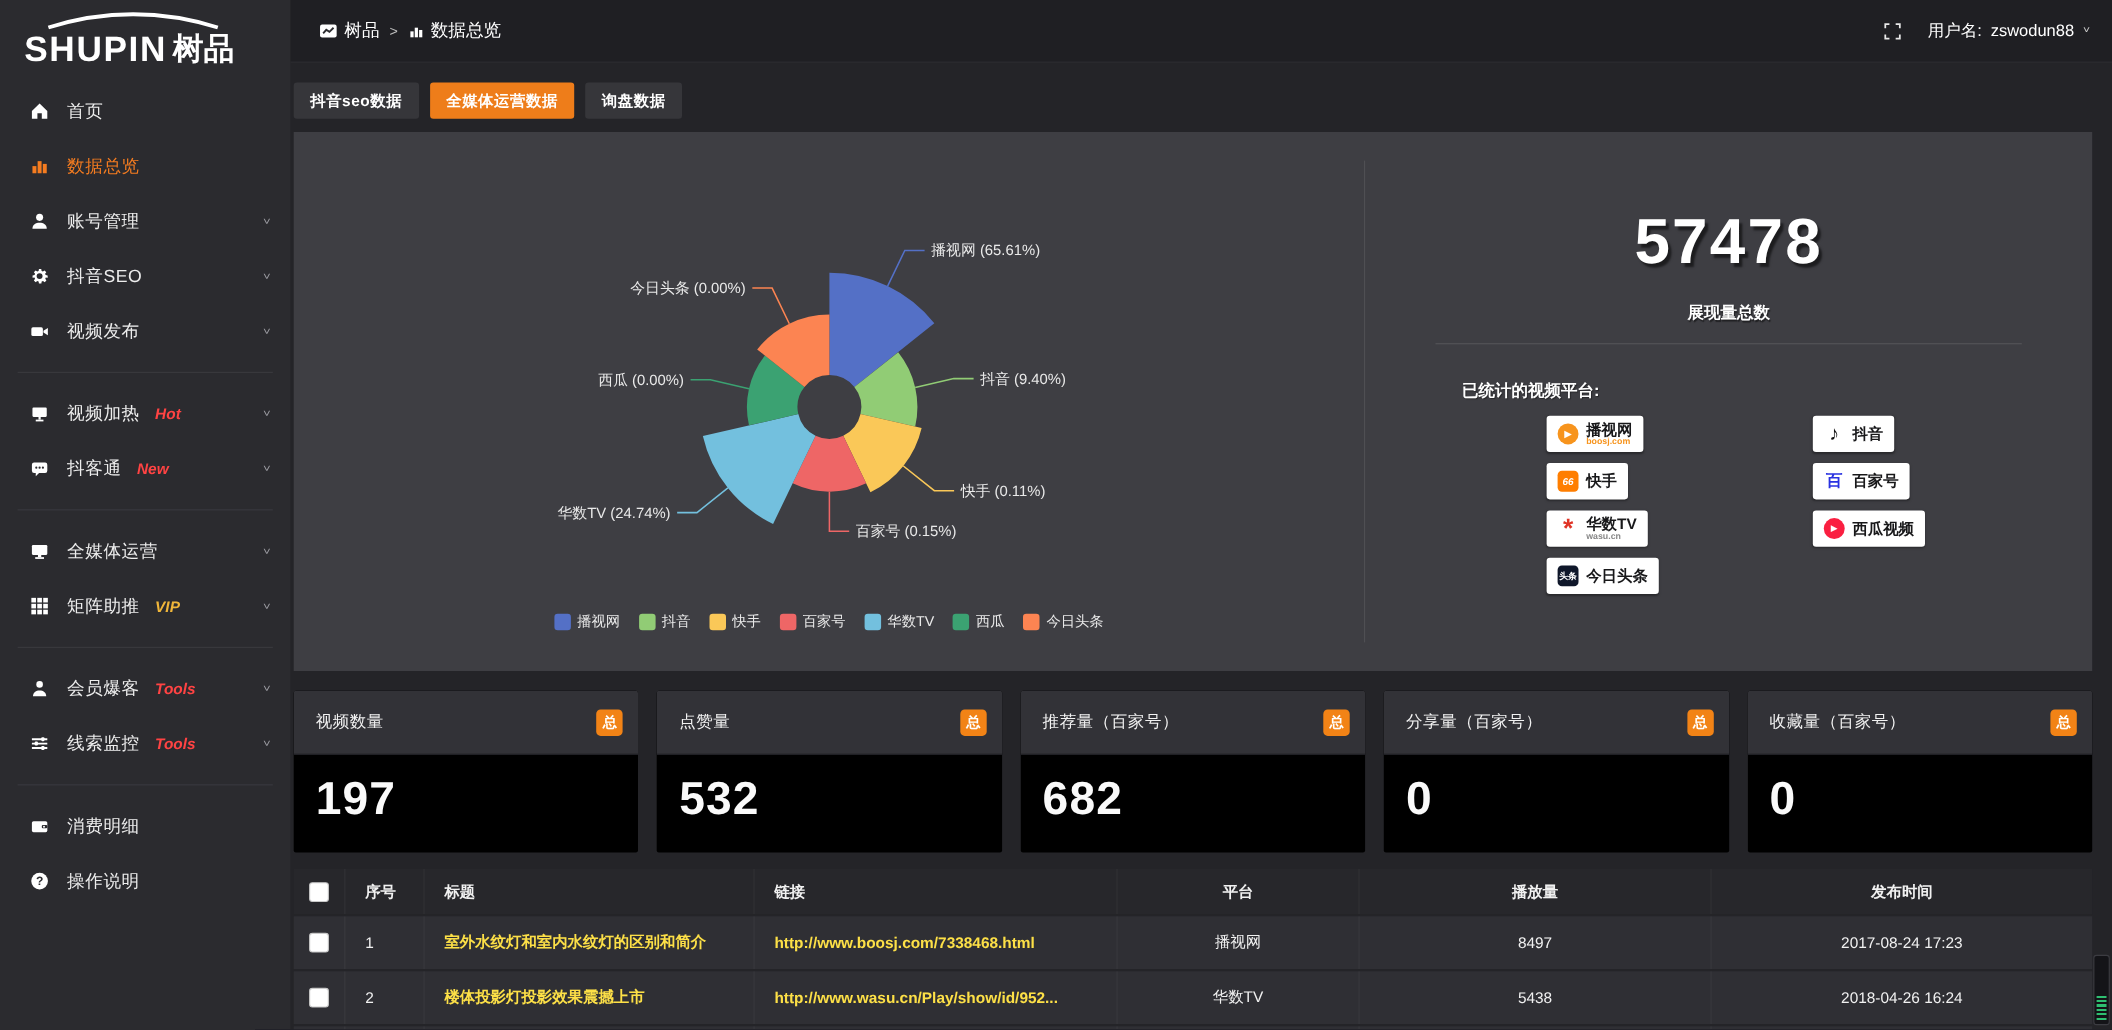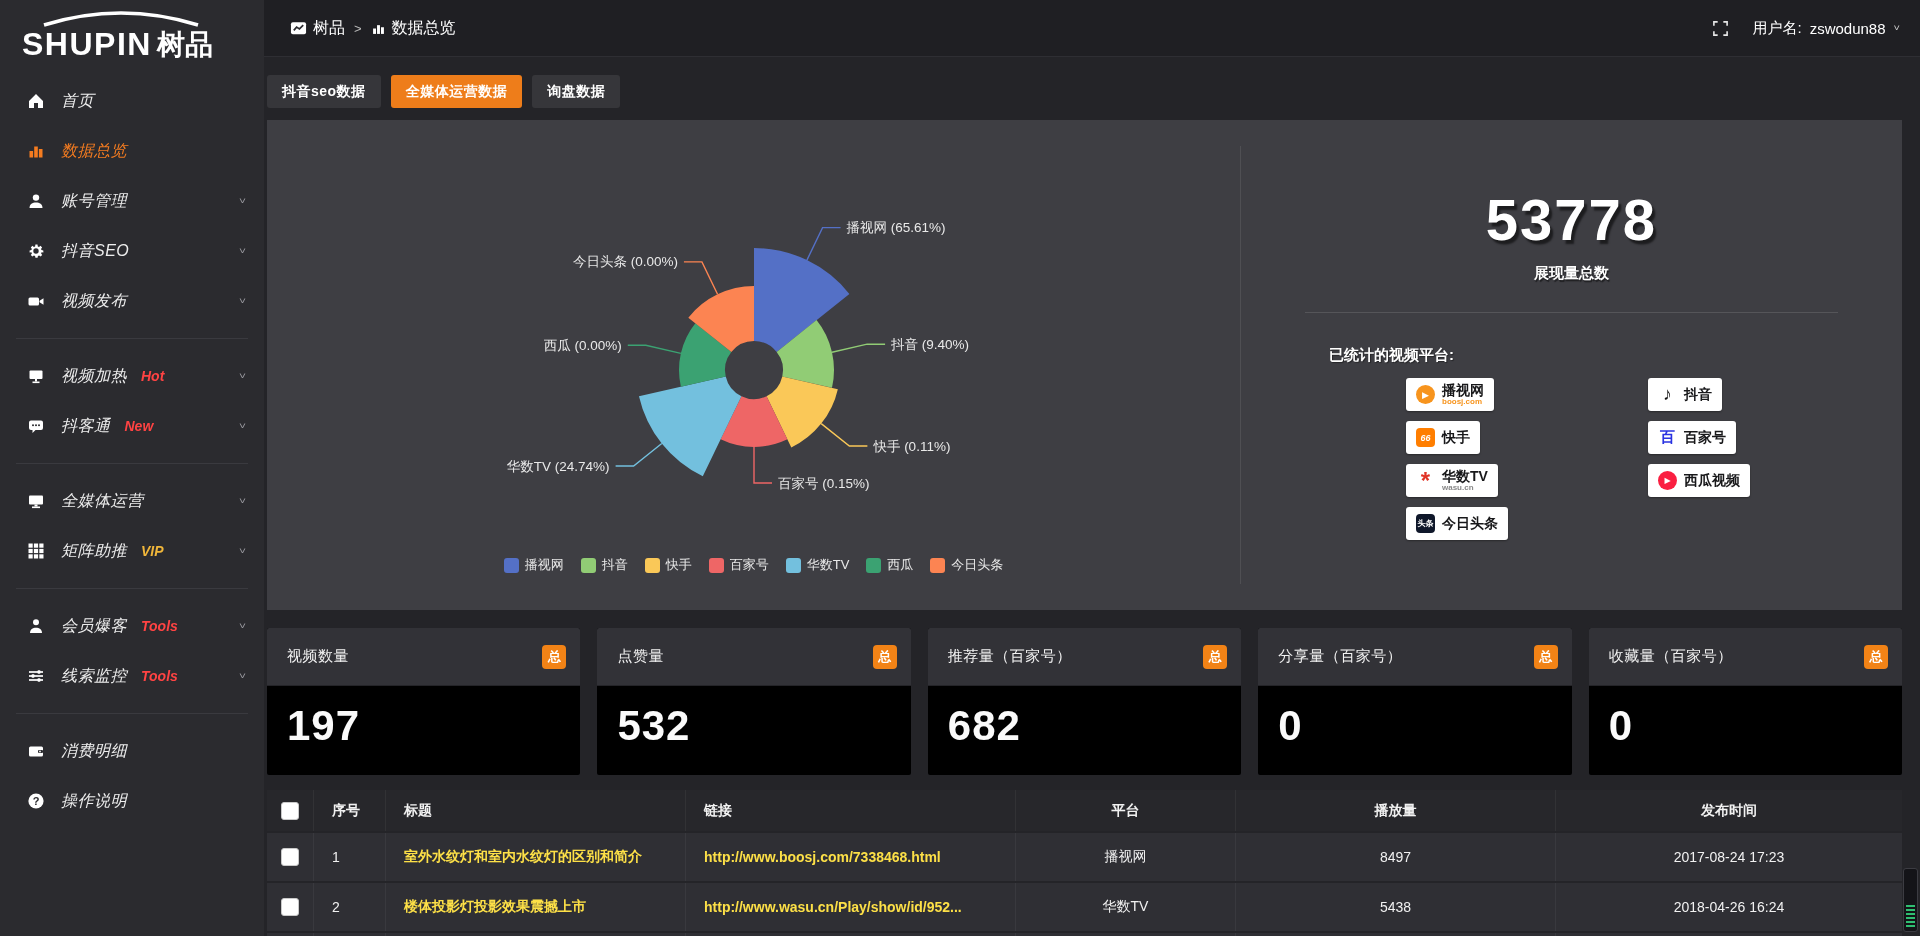--- a/index.html
+++ b/index.html
@@ -7,21 +7,21 @@
        font-family:"Liberation Sans","DejaVu Sans",sans-serif;color:#fff;
        background:#242428;-webkit-font-smoothing:antialiased;}
   
   .sidebar{position:absolute;left:0;top:0;width:264px;height:936px;background:#2b2b2f;z-index:5;}
   .logo{padding:10px 0 6px 18px;}
   .menu{display:flex;flex-direction:column;padding-top:8px;}
   .menu-item{display:flex;align-items:center;height:50px;padding:0 18px 0 26px;cursor:pointer;color:#ededed;}
   .menu-item .mi-icon{width:20px;height:20px;margin-right:15px;display:flex;align-items:center;justify-content:center;color:#fff;}
   .menu-item.active{color:#f57c20;}
   .menu-item.active .mi-icon{color:#f57c20;}
-  .mi-label{font-size:16px;letter-spacing:.5px;font-style:italic;}
+  .mi-label{font-size:16px;letter-spacing:.5px;}
   .mi-badge{margin-left:14px;font-size:14px;font-weight:700;font-style:italic;}
   .mi-badge.hot{color:#ff4343;}
   .mi-badge.vip{color:#f0b63a;}
   .mi-chevron{margin-left:auto;color:#9a9aa0;font-size:12px;transform:scaleY(.8);}
   .menu-divider{height:1px;background:#3a3a3f;margin:12px 16px;}
   
   .topbar{position:absolute;left:264px;right:0;top:0;height:57px;background:#1f1f23;
           border-bottom:1px solid #2e2e33;display:flex;align-items:center;justify-content:space-between;
           padding:0 20px 0 26px;box-sizing:border-box;}
   .breadcrumb{display:flex;align-items:center;gap:9px;font-size:16px;}
@@ -39,21 +39,21 @@
   
   .chart-panel{position:relative;height:490px;background:#3e3e43;margin-bottom:18px;}
   .rose{position:absolute;left:0;top:0;}
   .legend{position:absolute;left:0;top:436px;width:973px;display:flex;justify-content:center;gap:17px;}
   .legend-item{display:flex;align-items:center;gap:6px;font-size:13px;color:#e9e9e9;cursor:pointer;}
   .legend-swatch{width:15px;height:15px;border-radius:3px;}
   .v-div{position:absolute;left:973px;top:26px;bottom:26px;width:1px;background:rgba(255,255,255,.09);}
   .right-stats{position:absolute;left:974px;top:0;right:0;bottom:0;}
   .big-number{position:absolute;top:66px;left:0;right:0;text-align:center;font-size:58px;font-weight:800;
               letter-spacing:2px;color:#fff;text-shadow:3px 4px 2px rgba(0,0,0,.55);}
-  .big-caption{position:absolute;top:144px;left:0;right:0;text-align:center;font-size:15px;font-weight:700;
+  .big-caption{position:absolute;top:155px;left:0;right:0;text-align:center;font-size:15px;font-weight:700;
                text-shadow:1px 2px 1px rgba(0,0,0,.5);}
   .h-div{position:absolute;top:192px;left:64px;right:64px;height:1px;background:rgba(255,255,255,.12);}
   .platforms-title{position:absolute;top:226px;left:88px;font-size:15px;font-weight:700;text-shadow:1px 1px 1px rgba(0,0,0,.4);}
   .platforms{position:absolute;top:258px;left:165px;display:flex;gap:140px;align-items:flex-start;}
   .plat-col{display:flex;flex-direction:column;gap:10px;}
   .plat-badge{display:inline-flex;align-items:center;gap:7px;background:#fff;border-radius:3px;
               height:33px;padding:0 10px;box-sizing:border-box;color:#18181a;align-self:flex-start;
               box-shadow:0 1px 2px rgba(0,0,0,.35);}
   .plat-name{font-size:14px;font-weight:700;line-height:13px;}
   .plat-sub{font-size:8px;font-weight:700;line-height:9px;}
@@ -351,21 +351,21 @@
             <span class="legend-label">西瓜</span>
           </span>
           <span class="legend-item">
             <span class="legend-swatch" style="background: rgb(252, 132, 82);"></span>
             <span class="legend-label">今日头条</span>
           </span>
         </div>
       <div class="v-div"></div>
 
       <div class="right-stats">
-        <div class="big-number">53778</div>
+        <div class="big-number">57478</div>
         <div class="big-caption">展现量总数</div>
         <div class="h-div"></div>
         <div class="platforms-title">已统计的视频平台:</div>
         <div class="platforms">
           <div class="plat-col" id="platCol1">
               <span class="plat-badge">
                 <span class="picon round" style="background: rgb(247, 148, 29); font-size: 9px;">▶</span>
                 <span>
                   <div class="plat-name">播视网</div>
                   <div class="plat-sub" style="color: rgb(247, 148, 29);">boosj.com</div>

